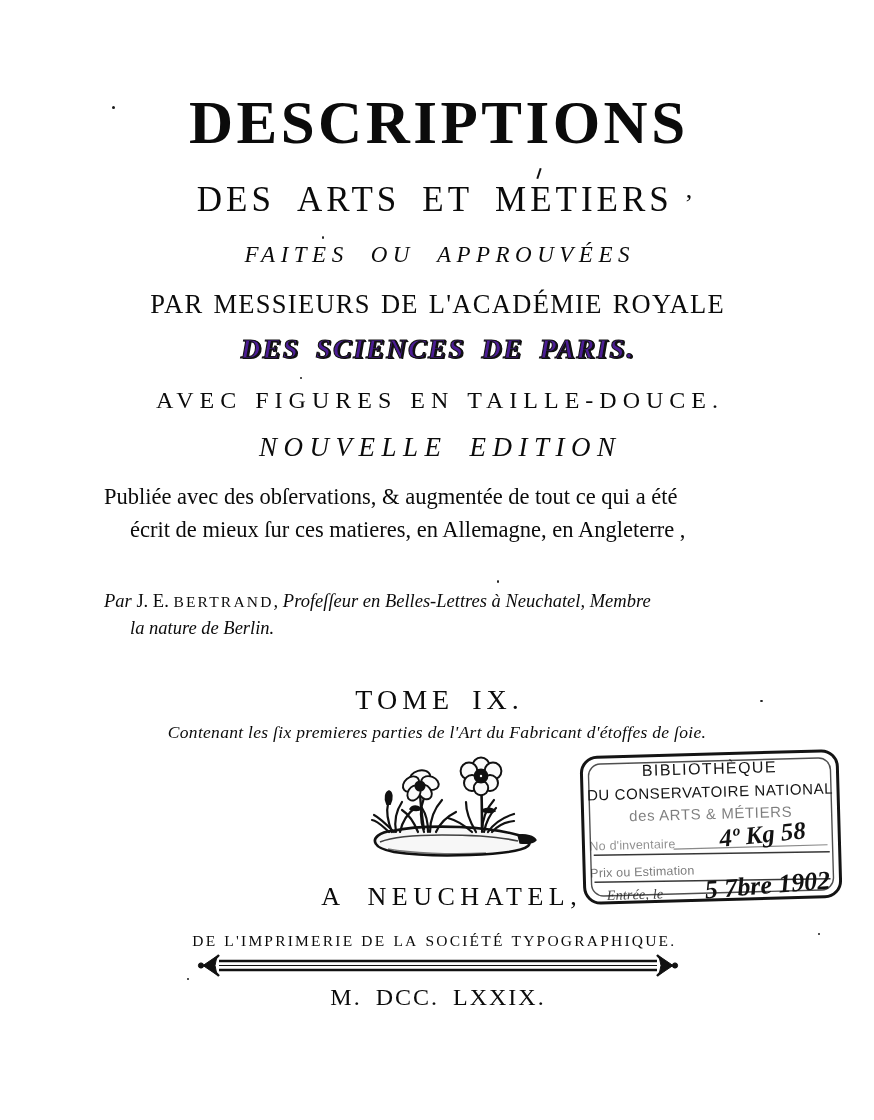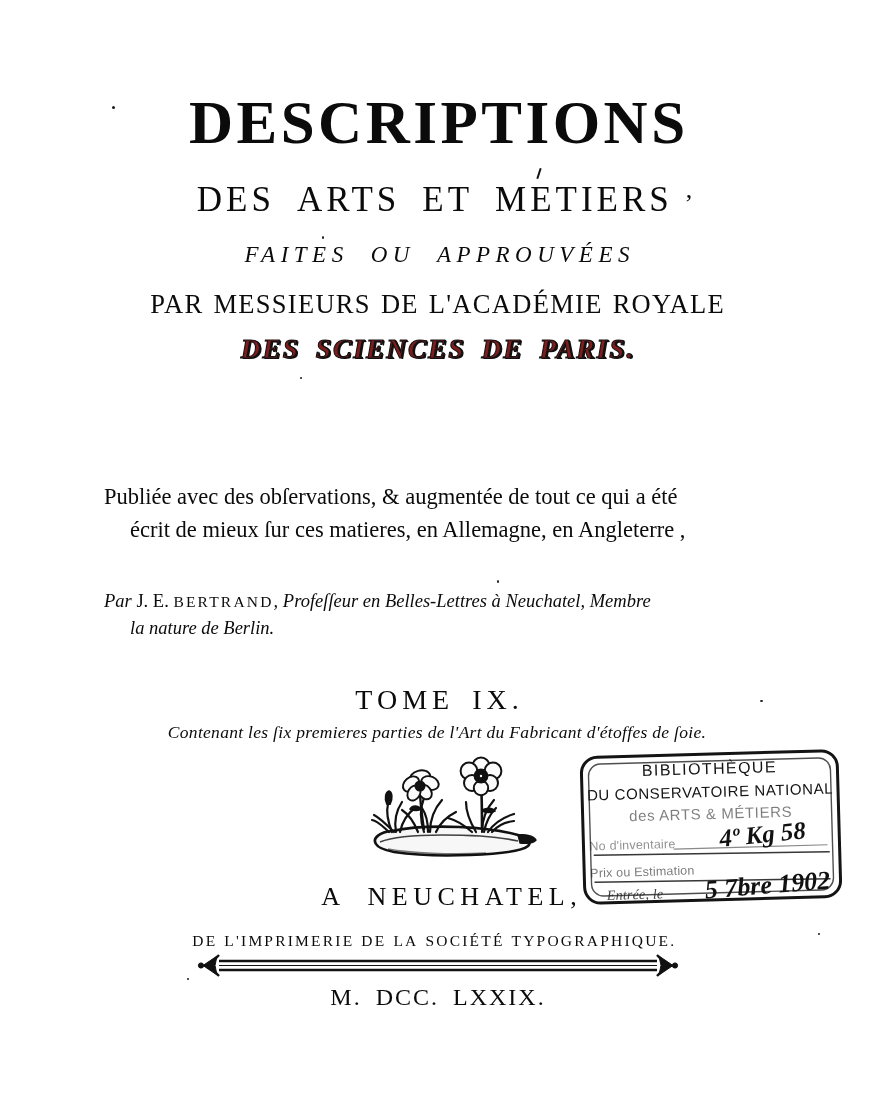--- a/index.html
+++ b/index.html
@@ -88,21 +88,21 @@
   .par-messieurs .w { margin: 0 5px; }
 
   
   .des-sciences {
     top: 336px;
     font-size: 27px;
     font-style: italic;
     font-weight: 700;
     letter-spacing: 2.2px;
     text-indent: 2.2px;
-    color: #7f1d1d;
+    color: #4c1d95;
     -webkit-text-stroke: 1.1px #111;
     text-shadow: 2.0px 0.6px 0 #111, 1.4px 0.4px 0 #111;
   }
   .des-sciences .g { display: inline-block; width: 16px; }
 
   
   .avec-figures {
     top: 388px;
     font-size: 24px;
     letter-spacing: 6px;
@@ -290,21 +290,27 @@
   </div>
 
   <div class="line par-messieurs">
     <span class="w">PAR</span><span class="w">MESSIEURS</span><span class="w">DE</span><span class="w">L'ACADÉMIE</span><span class="w">ROYALE</span>
   </div>
 
   <div class="line des-sciences">
     <span>DES</span><span class="g"></span><span>SCIENCES</span><span class="g"></span><span>DE</span><span class="g"></span><span>PARIS.</span>
   </div>
 
-
+  <div class="line avec-figures">
+    <span>AVEC</span><span class="g"></span><span>FIGURES</span><span class="g"></span><span>EN</span><span class="g"></span><span>TAILLE-DOUCE.</span>
+  </div>
+
+  <div class="line nouvelle">
+    <span>NOUVELLE</span><span class="g"></span><span>EDITION</span>
+  </div>
 
   <div class="para para-pub">
     <span class="ln">Publiée avec des obſervations, &amp; augmentée de tout ce qui a été</span>
     <span class="ln ind">écrit de mieux ſur ces matieres, en Allemagne, en Angleterre ,</span>
   </div>
 
   <div class="para para-auth">
     <span class="ln"><span>Par</span><span class="roman">&nbsp;</span><span class="roman">J. E.</span><span class="roman">&nbsp;</span><span class="smallcaps">BERTRAND</span><span>, Profeſſeur en Belles-Lettres à Neuchatel, Membre</span></span>
     <span class="ln ind">la nature de Berlin.</span>
   </div>

